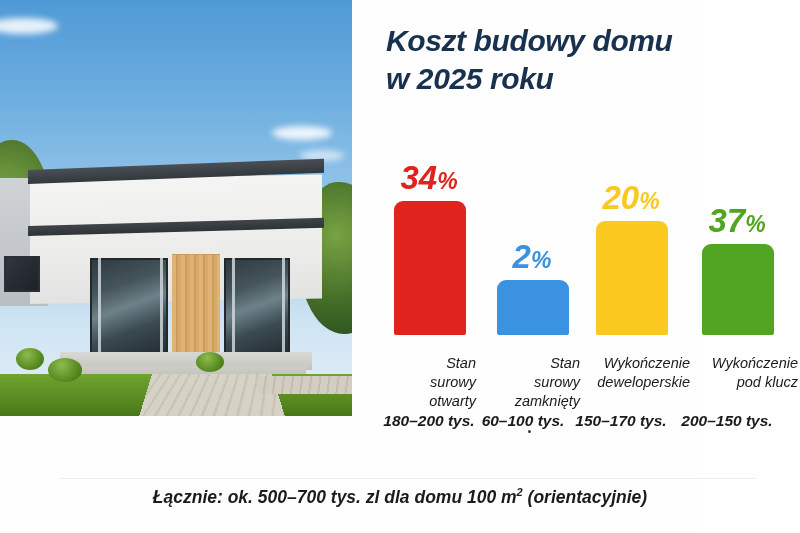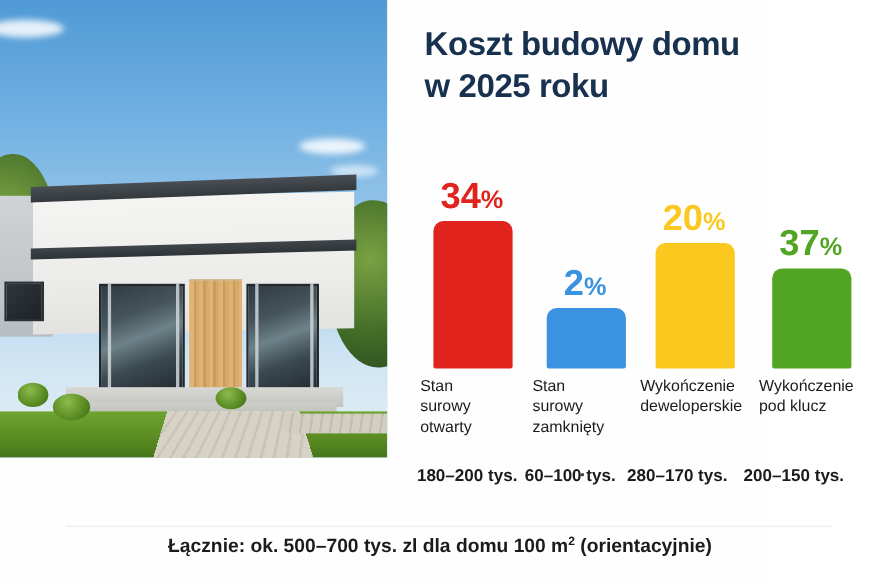--- a/index.html
+++ b/index.html
@@ -4,21 +4,21 @@
 <title>Koszt budowy domu w 2025 roku</title>
 <style>
   * { margin:0; padding:0; box-sizing:border-box; }
   html,body { width:800px; height:533px; }
   body {
     font-family:"Liberation Sans", sans-serif;
     background:#ffffff;
     position:relative;
     overflow:hidden;
   }
-  .canvas { position:absolute; inset:0; width:700px; height:533px; background:#fefefe; }
+  .canvas { position:absolute; inset:0; width:700px; height:533px; background:#fefefe;font-style:italic; }
 
   
   .photo {
     position:absolute; left:0; top:0; width:352px; height:416px;
     overflow:hidden; background:#8fc0e8;
   }
   .sky {
     position:absolute; left:0; top:0; width:100%; height:100%;
     background:linear-gradient(180deg,#4f9ad6 0%,#74b2e2 28%,#a8cfec 58%,#cfe4f3 78%,#e6f0f7 100%);
   }
@@ -113,26 +113,26 @@
   .pct {
     position:absolute; left:0; width:100%; text-align:center;
     font-weight:bold; white-space:nowrap; line-height:1;
   }
   .pct .num { font-size:33px; }
   .pct .sym { font-size:23px; }
   .bar { position:absolute; left:4px; width:72px; bottom:0; border-radius:9px 9px 2px 2px; }
 
   .labels { position:absolute; left:0; top:212px; width:420px; height:62px; }
   .lbl {
-    position:absolute; top:0; text-align:left; font-size:14.5px;
+    position:absolute; top:12px; text-align:right; font-size:14.5px;
     color:#1b1b1b; line-height:1.32; white-space:pre-line;
   }
   .prices { position:absolute; left:0; top:278px; width:420px; height:24px; }
   .price {
-    position:absolute; top:16px; font-size:15.5px;
+    position:absolute; top:4px; text-align:center; font-size:15.5px;
     font-weight:bold; color:#1b1b1b; white-space:nowrap;
   }
   .dot { position:absolute; left:148px; top:22px; width:3px; height:3px;
     background:#3a3a3a; border-radius:50%; }
 
   
   .divider { position:absolute; left:60px; top:478px; width:696px; height:1px;
     background:#ececec; }
   .footer {
     position:absolute; left:0; top:486px; width:800px; text-align:center;
@@ -222,21 +222,21 @@
 zamknięty</div>
       <div class="lbl" style="left:202px;width:108px;">Wykończenie
 deweloperskie</div>
       <div class="lbl" style="left:310px;width:108px;">Wykończenie
 pod klucz</div>
     </div>
 
     <div class="prices">
       <div class="price" style="left:-1px;width:100px;">180–200 tys.</div>
       <div class="price" style="left:97px;width:92px;">60–100 tys.</div>
-      <div class="price" style="left:190px;width:102px;">280–170 tys.</div>
+      <div class="price" style="left:190px;width:102px;">150–170 tys.</div>
       <div class="price" style="left:296px;width:102px;">200–150 tys.</div>
       <div class="dot"></div>
     </div>
 
   </div>
 
   <div class="divider"></div>
   <div class="footer">
     <span>Łącznie: ok. 500–700 tys. zl dla domu 100 m</span><sup>2</sup><span> (orientacyjnie)</span>
   </div>

